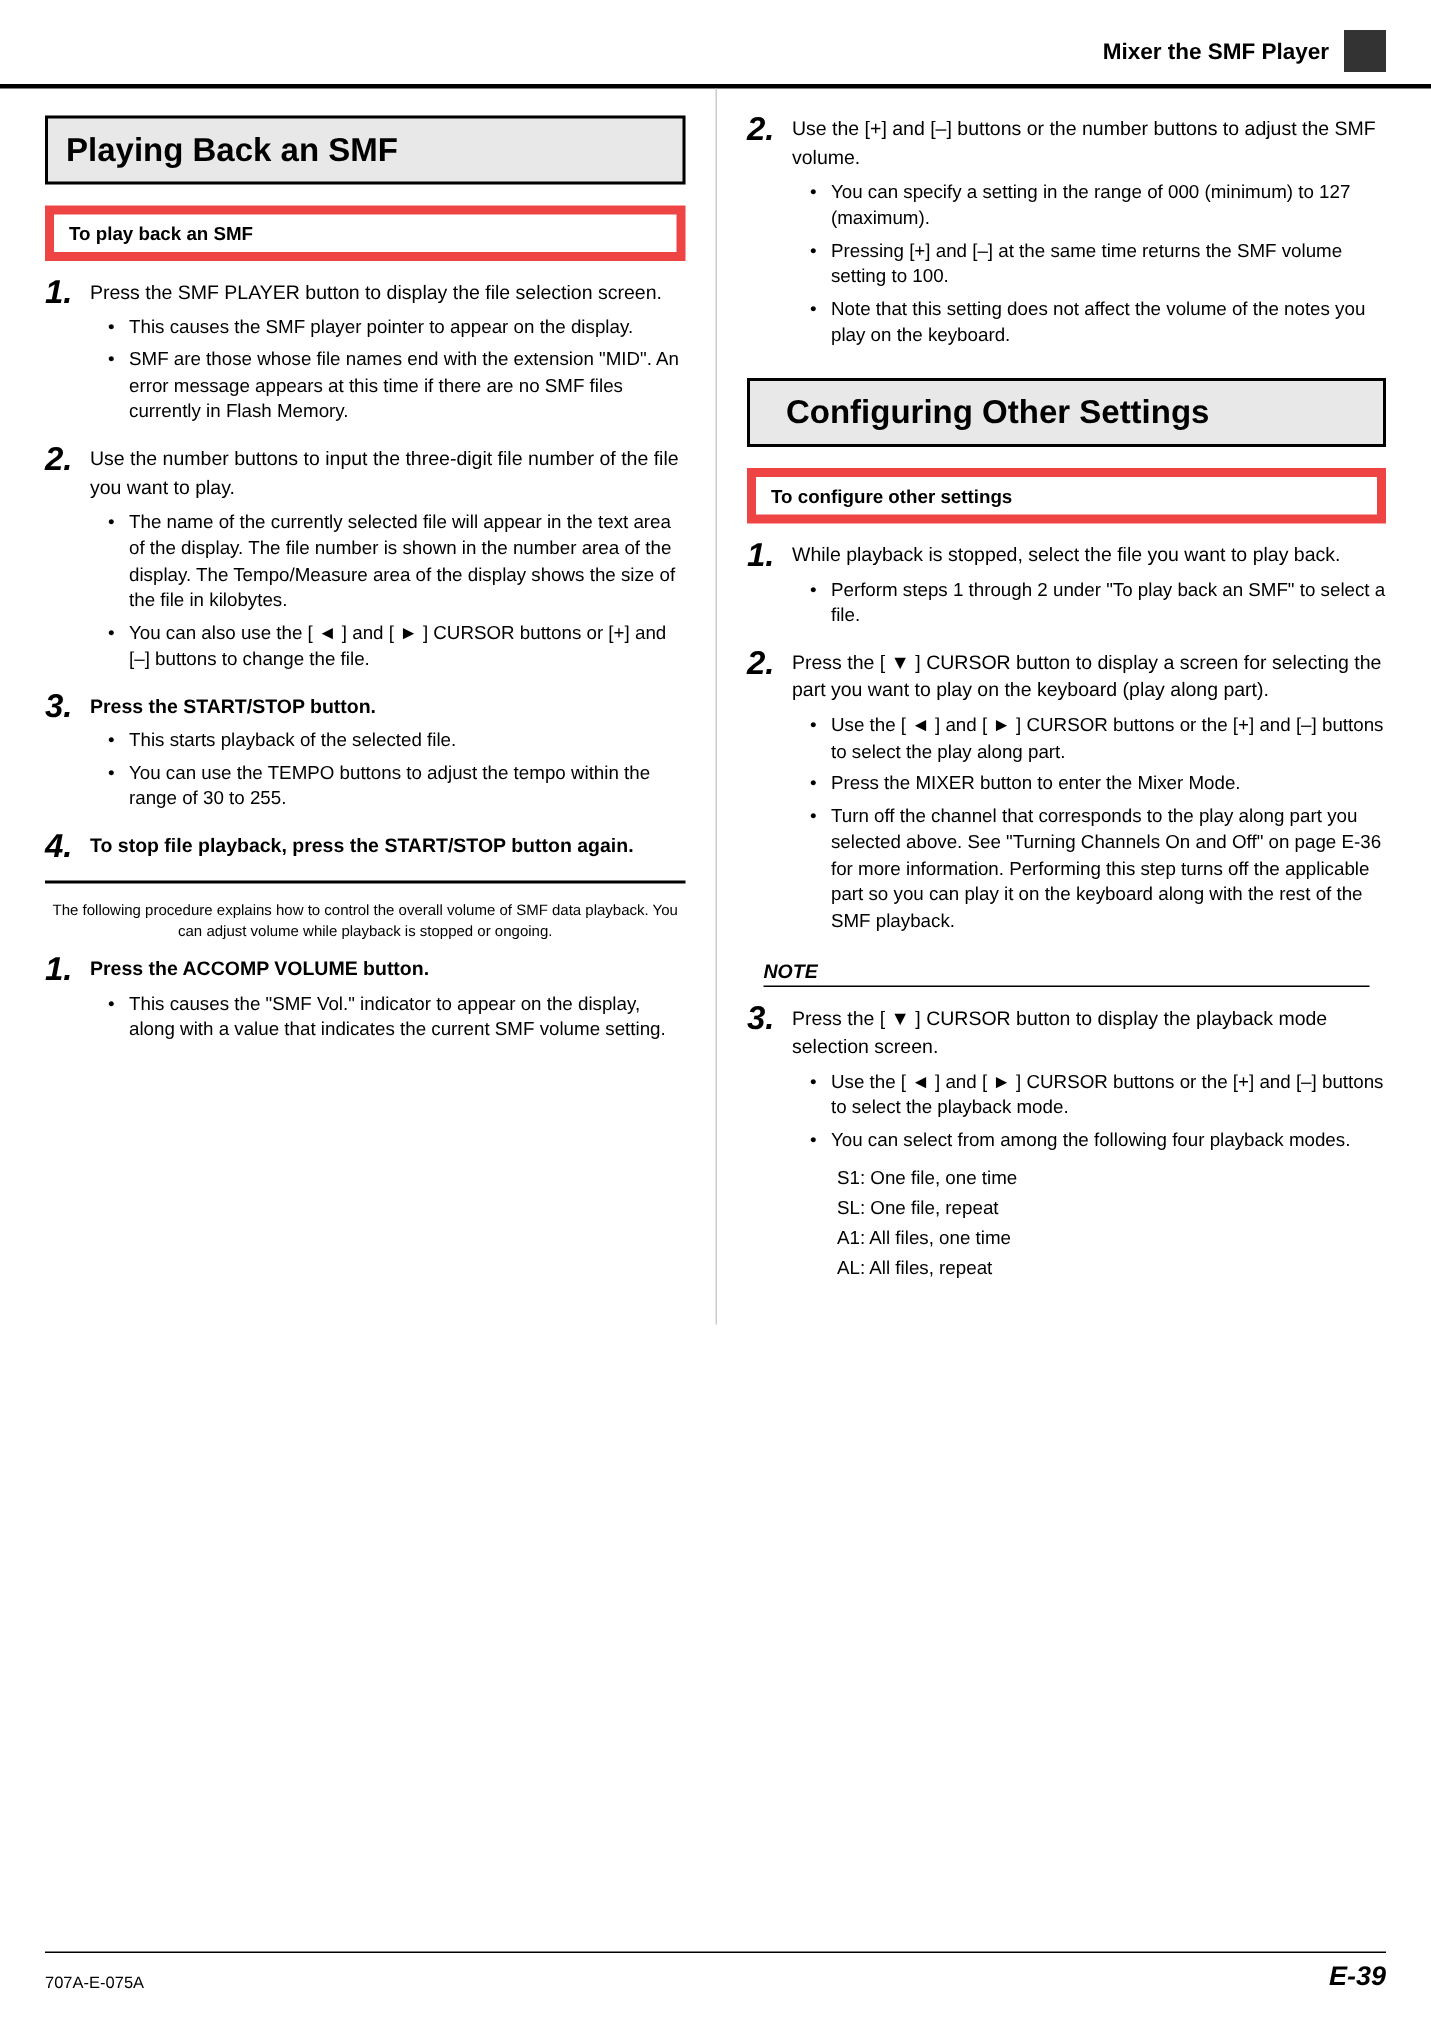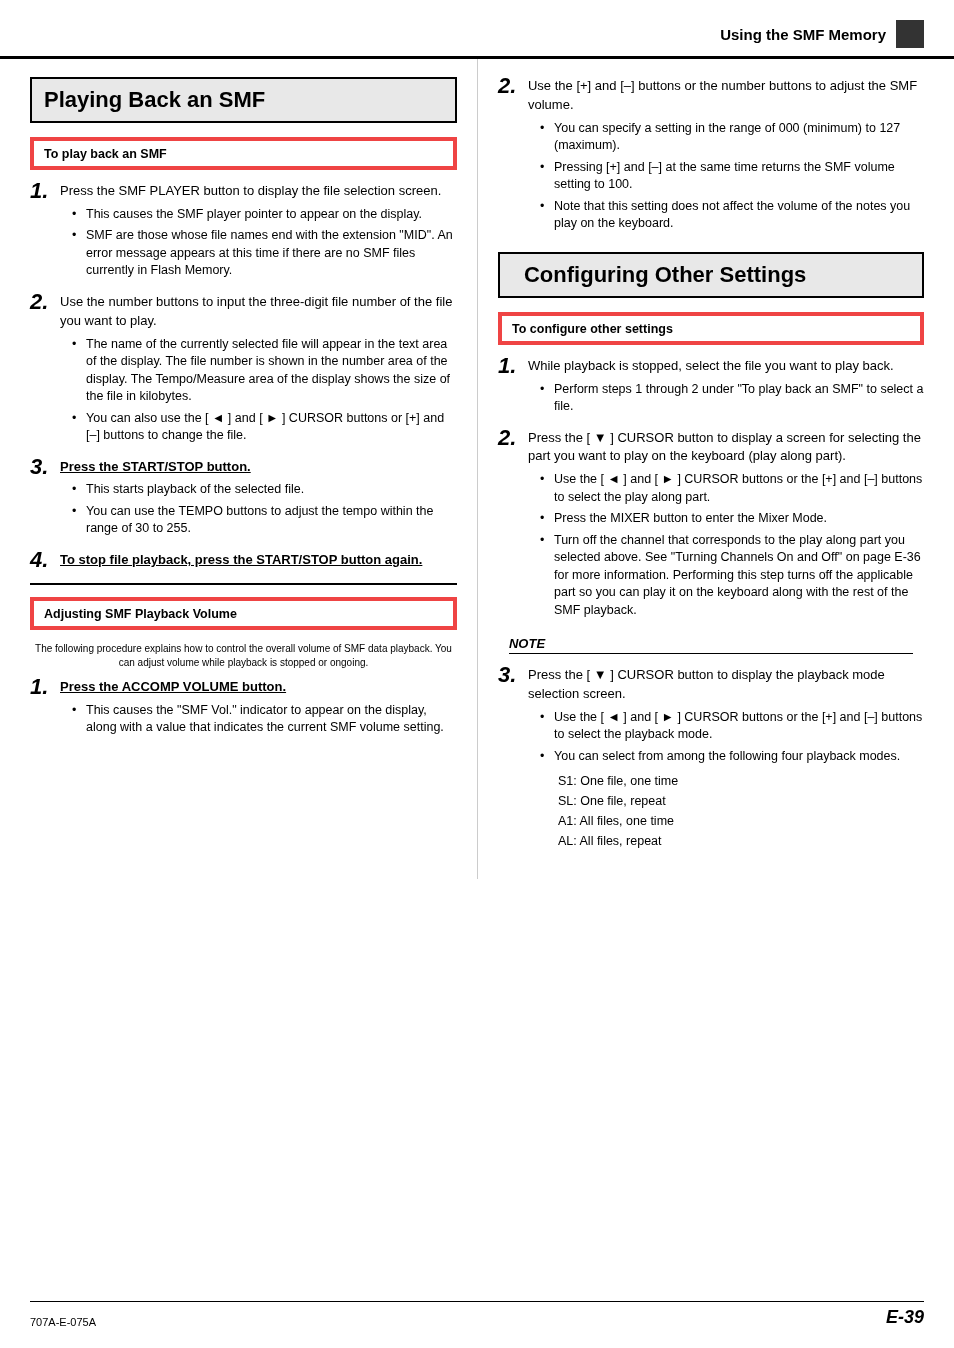--- a/index.html
+++ b/index.html
@@ -62,21 +62,21 @@
       font-weight: bold;
       background: #e8e8e8;
       border: 2px solid #000;
       padding: 8px 12px;
       margin-bottom: 14px;
       display: block;
     }
 
     
     .subsection-box {
-      border: 4px solid #ef4444;
+      border: 6px solid #ef4444;
       padding: 5px 10px;
       margin-bottom: 12px;
       display: inline-block;
       width: 100%;
     }
     .subsection-box-title {
       font-size: 12.5px;
       font-weight: bold;
     }
 
@@ -94,21 +94,20 @@
       line-height: 1;
       margin-top: -2px;
     }
     .step-content {
       flex: 1;
       font-size: 13px;
       line-height: 1.45;
     }
     .step-content strong {
       font-weight: bold;
-      text-decoration: underline;
     }
 
     
     .bullet-list {
       list-style: none;
       margin: 5px 0 5px 12px;
     }
     .bullet-list li {
       position: relative;
       padding-left: 14px;
@@ -177,21 +176,21 @@
       font-style: italic;
       font-weight: bold;
     }
   </style>
 </head>
 <body>
 
 <div class="page">
 
   <div class="header">
-    <span class="header-title">Using the SMF Memory</span>
+    <span class="header-title">Mixer the SMF Player</span>
     <span class="header-icon"></span>
   </div>
 
   <div class="content">
 
     <div class="left-col">
 
       
       <div class="section-title">Playing Back an SMF</div>
 
@@ -240,23 +239,20 @@
       <div class="step">
         <span class="step-number italic-bold">4.</span>
         <div class="step-content">
           <strong>To stop file playback, press the START/STOP button again.</strong>
         </div>
       </div>
 
       <div class="divider"></div>
 
       
-      <div class="subsection-box">
-        <span class="subsection-box-title">Adjusting SMF Playback Volume</span>
-      </div>
 
       <p style="font-size:10px; line-height:1.4; margin-bottom:8px;text-align:center;">The following procedure explains how to control the overall volume of SMF data playback. You can adjust volume while playback is stopped or ongoing.</p>
 
       
       <div class="step">
         <span class="step-number italic-bold">1.</span>
         <div class="step-content">
           <strong>Press the ACCOMP VOLUME button.</strong>
           <ul class="bullet-list">
             <li>This causes the "SMF Vol." indicator to appear on the display, along with a value that indicates the current SMF volume setting.</li>

